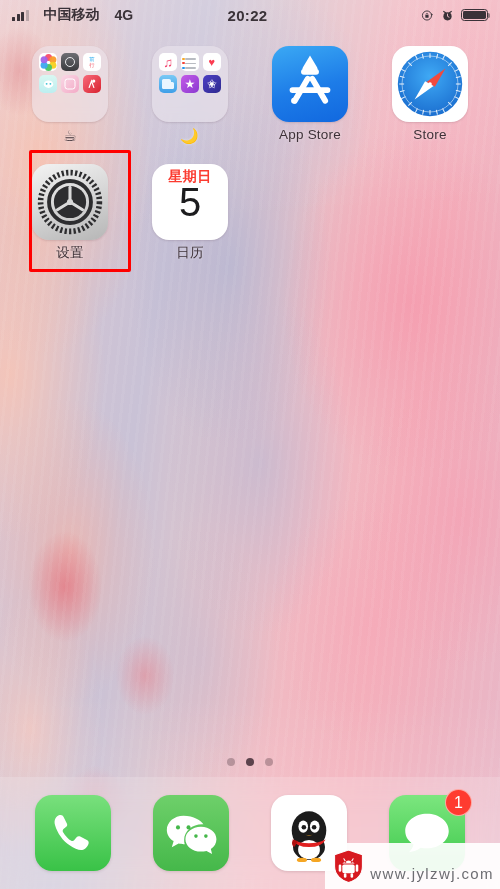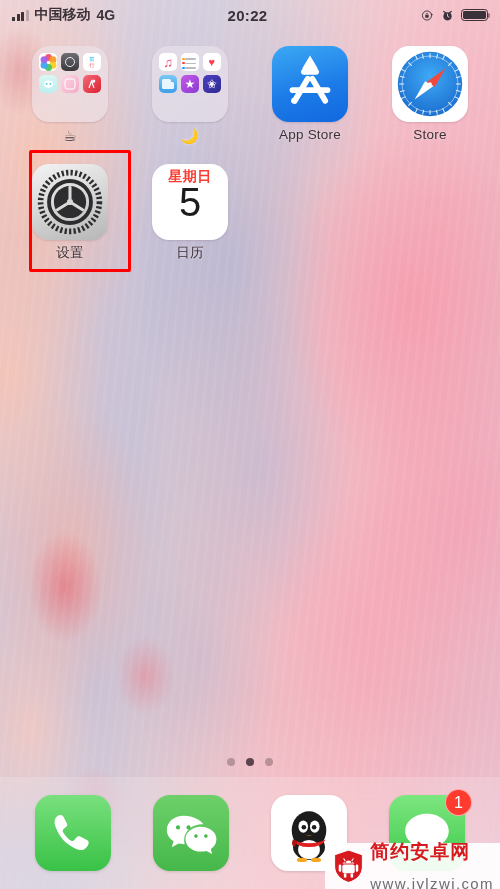--- a/index.html
+++ b/index.html
@@ -59,21 +59,21 @@
       linear-gradient(0deg, rgba(255,255,255,.20) 0%, rgba(255,255,255,0) 22%),
       repeating-linear-gradient(96deg, rgba(255,255,255,.05) 0 3px, rgba(255,255,255,0) 3px 9px);
   }
 
   
   #statusbar{
     position:absolute; top:0; left:0; right:0; height:30px;
     display:flex; align-items:center; color:#3a3238; z-index:40;
     padding:0 12px; font-size:14px; font-weight:bold;
   }
-  .sb-left{ display:flex; align-items:center; gap:6px; }
+  .sb-left{ display:flex; align-items:center; gap:15px; }
   .sb-center{ position:absolute; left:0; right:5px; text-align:center;
               font-size:15px; font-weight:bold; letter-spacing:.3px; }
   .sb-right{ margin-left:auto; display:flex; align-items:center; gap:7px; z-index:2;}
   .bars{ display:flex; align-items:flex-end; gap:1.5px; height:11px; }
   .bars i{ display:block; width:3px; background:#3a3238; border-radius:.5px; }
   .bars i:nth-child(1){ height:4px; }
   .bars i:nth-child(2){ height:6.5px; }
   .bars i:nth-child(3){ height:9px; }
   .bars i:nth-child(4){ height:11px; opacity:.28; }
   .carrier{ font-size:14px; font-weight:bold; }
@@ -483,16 +483,15 @@
         <rect x="44" y="30" width="5" height="14" rx="2.5"></rect>
         <rect x="21" y="47" width="5" height="9" rx="2.5"></rect>
         <rect x="34" y="47" width="5" height="9" rx="2.5"></rect>
         <path d="M21 19 l3 5 M39 19 l-3 5" stroke="#ffffff" stroke-width="2" stroke-linecap="round"></path>
       </g>
       <circle cx="24" cy="25" r="1.8" fill="#d71920"></circle>
       <circle cx="36" cy="25" r="1.8" fill="#d71920"></circle>
     </svg>
   </div>
   <div class="wm-text">
-    <div class="wm-title">简约安卓网</div>
     <div class="wm-url">www.jylzwj.com</div>
   </div>
 </div>
 
 </body></html>

